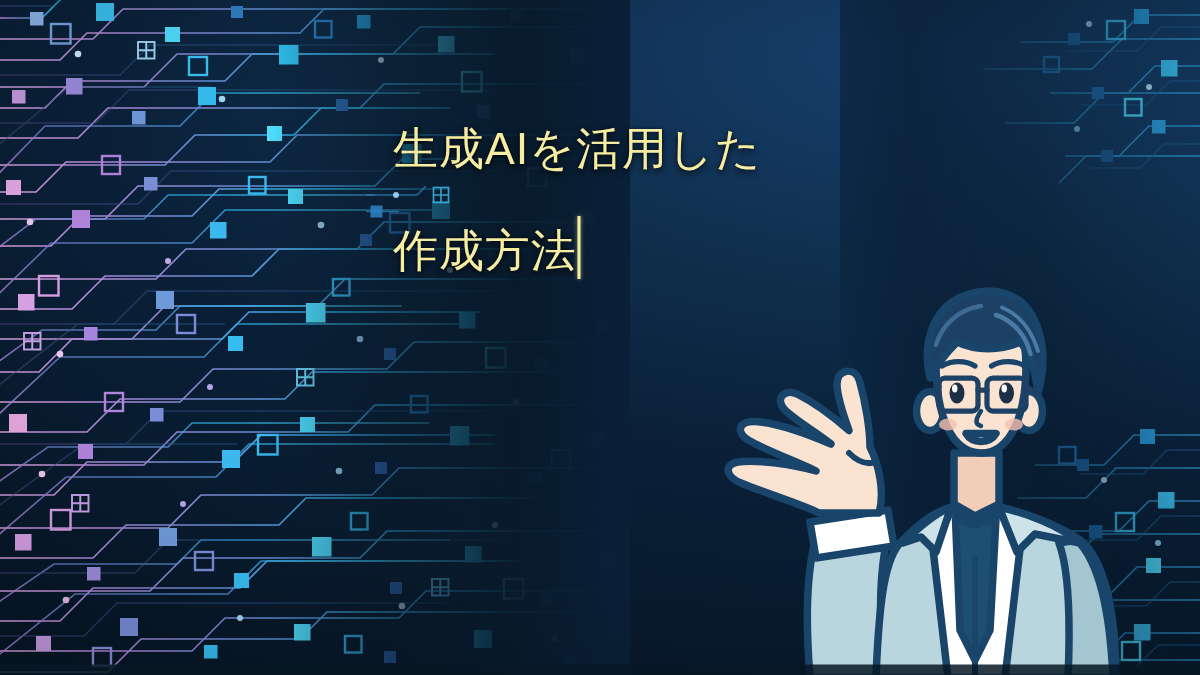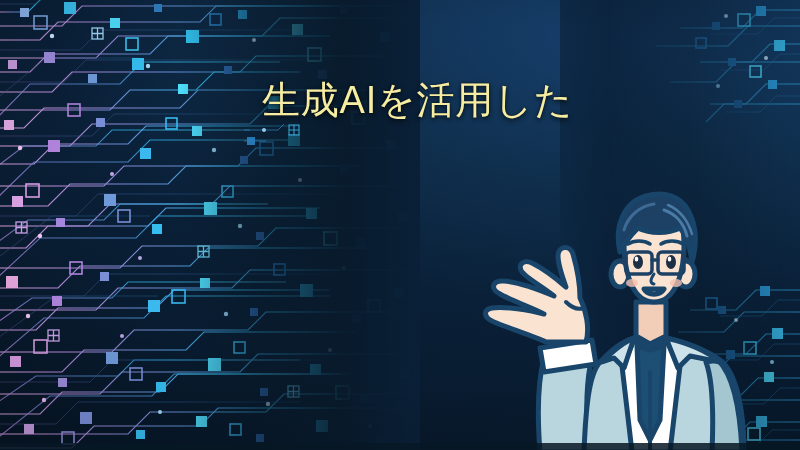--- a/index.html
+++ b/index.html
@@ -26,21 +26,21 @@
   .vignette{
     position:absolute;inset:0;pointer-events:none;
     background:radial-gradient(120% 100% at 55% 45%, rgba(0,0,0,0) 40%, rgba(2,8,16,.35) 100%);
   }
   .bottombar{position:absolute;left:0;right:0;bottom:0;height:7px;background:#071725;opacity:.85;}
 
   
   #title-block{
     position:absolute;left:262px;top:66px;width:500px;
     color:#f6eda3;
-    font-size:38px;line-height:68px;letter-spacing:.02em;
+    font-size:30px;line-height:68px;letter-spacing:.02em;
     text-shadow:0 2px 5px rgba(0,0,0,.75), 0 0 2px rgba(0,0,0,.6);
     white-space:nowrap;
   }
   #title-block .tline{display:block;height:68px;}
   #title-block .tline.last{position:relative;display:inline-block;}
   .caret{
     display:inline-block;width:2px;height:42px;background:#f6eda3;
     vertical-align:-9px;margin-left:1px;
     box-shadow:0 0 3px rgba(246,237,163,.6);
   }
@@ -354,20 +354,21 @@
     <g fill="none" stroke="#3bb0e0" stroke-width="1.1" opacity=".9">
       <rect x="45" y="1" width="10" height="10"></rect>
         <path d="M50 1 v10 M45 6 h10"></path>
     </g>
   </svg>
 
   <div class="vignette"></div>
 
   <div id="title-block">
     <span class="tline">生成AIを活用した</span>
+    <span class="tline last"><span>作成方法</span><i class="caret"></i></span>
   </div>
 
   <div id="character">
     <svg viewBox="0 0 330 260" xmlns="http://www.w3.org/2000/svg">
       <g stroke="#19456b" stroke-width="5" stroke-linejoin="round" stroke-linecap="round">
 
         <path d="M70 168 C62 198 64 236 66 262 L116 262 C112 232 112 200 116 176 Z" fill="#b9d6de"></path>
 
         <path d="M66 158 L118 150 L122 174 L70 182 Z" fill="#ffffff"></path>
 

